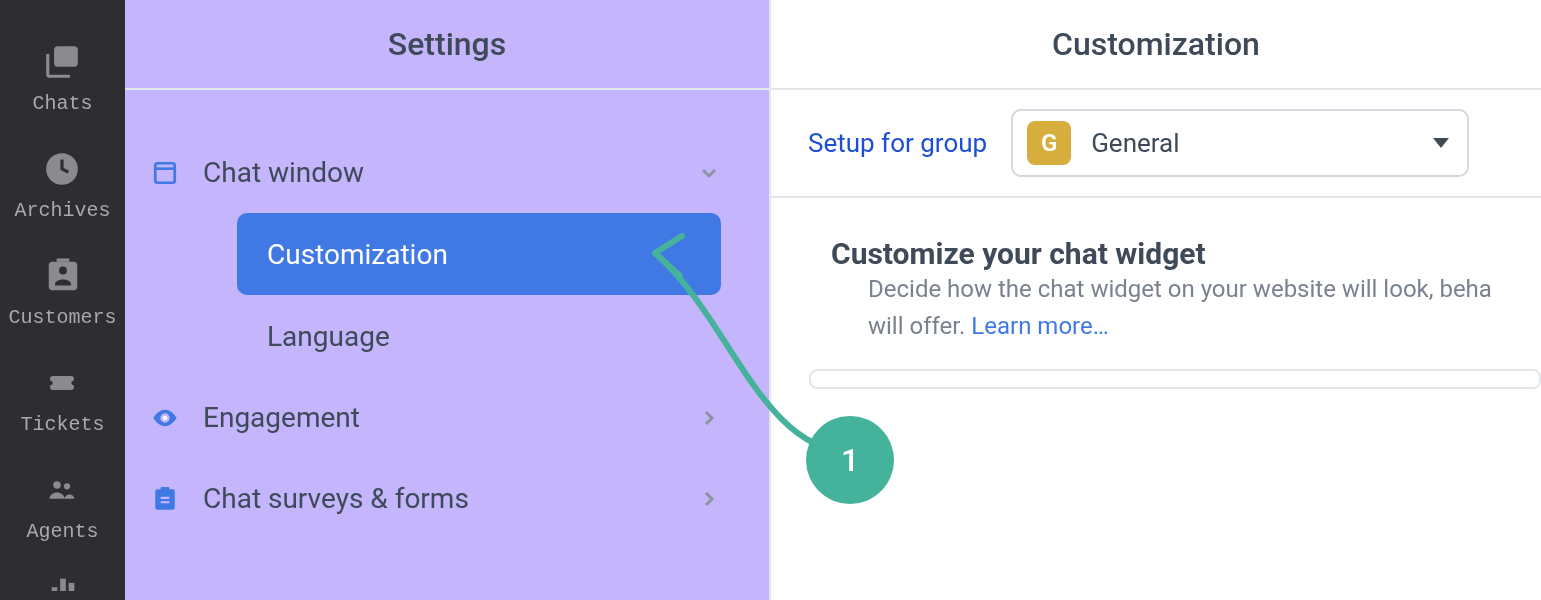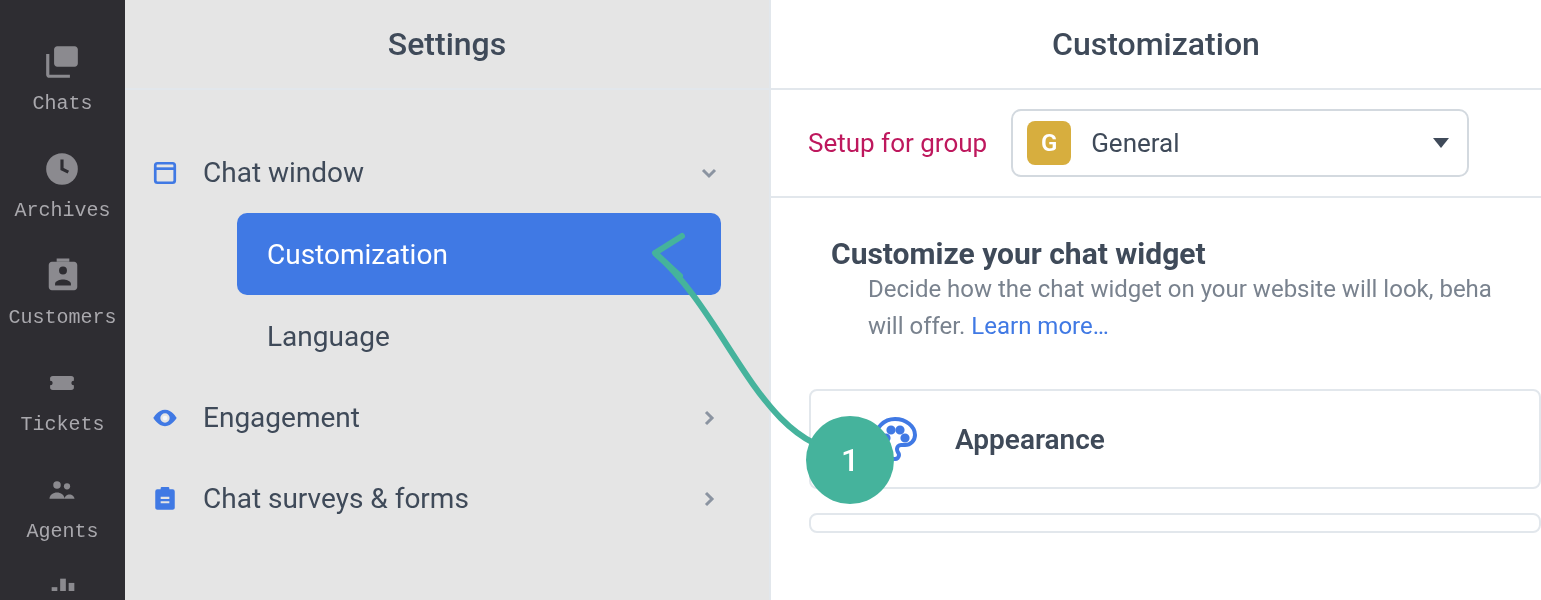--- a/index.html
+++ b/index.html
@@ -43,21 +43,21 @@
 }
 .rail-item span.label {
   font-size: 20px;
   color: #a9a8ad;
   font-family: Liberation Mono, monospace;
 }
 
 
 .settings {
   width: 646px;
-  background: #e5e5e5;
+  background: #c4b5fd;
   border-right: 2px solid #e2e7ec;
   flex-shrink: 0;
   height: 100%;
 }
 .settings-header {
   height: 90px;
   border-bottom: 2px solid #e2e7ec;
   display: flex;
   align-items: center;
   justify-content: center;
@@ -138,21 +138,21 @@
 .group-row {
   height: 108px;
   border-bottom: 2px solid #e2e7ec;
   display: flex;
   align-items: center;
   padding-left: 37px;
   gap: 24px;
 }
 .group-label {
   font-size: 26px;
-  color: #be185d;
+  color: #1d4ed8;
 }
 .group-select {
   height: 68px;
   border: 2px solid #d3d9df;
   border-radius: 10px;
   display: flex;
   align-items: center;
   padding: 0 18px 0 14px;
   gap: 20px;
   cursor: pointer;
@@ -396,32 +396,20 @@
     </div>
   </div>
 
   <div class="main-content">
     <div class="main-title">Customize your chat widget</div>
     <div class="main-desc">
       <span>Decide how the chat widget on your website will look, beha</span><br>
       <span>will offer. </span><span class="learn">Learn more…</span>
     </div>
 
-    <div class="card">
-      <div class="card-icon">
-        <svg viewBox="0 0 24 24" width="48" height="48" fill="none" stroke="#4079e4" stroke-width="2">
-            <path d="M12 2a10 10 0 100 20c1 0 2-.7 2-2 0-.6-.3-1.1-.6-1.5-.3-.4-.4-.9-.4-1.5 0-1.1.9-2 2-2h2a5 5 0 005-5c0-4.4-4.5-8-10-8z"></path>
-            <circle cx="7.5" cy="11.5" r="1.3" fill="#4079e4"></circle>
-            <circle cx="10" cy="7.5" r="1.3" fill="#4079e4"></circle>
-            <circle cx="14.5" cy="7.5" r="1.3" fill="#4079e4"></circle>
-            <circle cx="17" cy="11.5" r="1.3" fill="#4079e4"></circle>
-          </svg>
-      </div>
-      <div class="card-label">Appearance</div>
-    </div>
 
     <div class="card2"></div>
   </div>
 </div>
 
 <div class="annotation">
   <svg width="260" height="280">
     <defs>
       <marker id="arrowhead" markerWidth="8" markerHeight="8" refX="6" refY="4" orient="auto">
         <path d="M0,0 L8,4 L0,8 Z" fill="#45b39c"></path>

